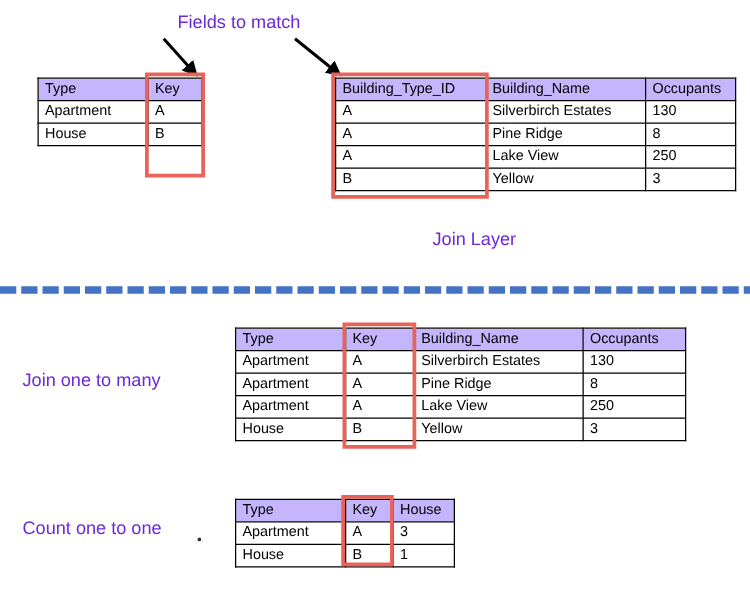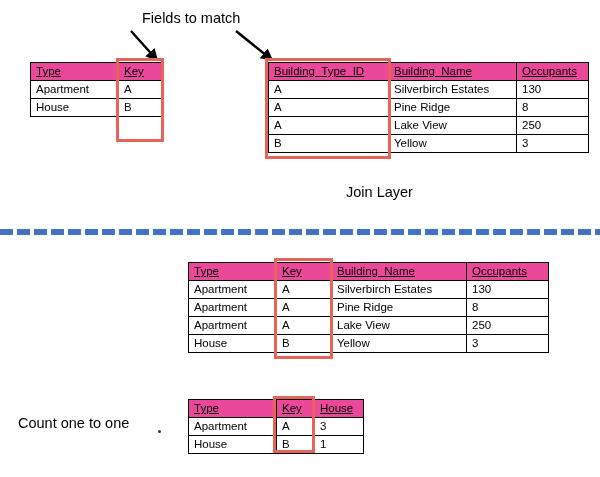--- a/index.html
+++ b/index.html
@@ -36,39 +36,38 @@
     text-align: left;
     padding: 1px 5px;
     height: 17px;
     line-height: 15px;
     white-space: nowrap;
     overflow: hidden;
     box-sizing: border-box;
     font-family: "Liberation Sans", sans-serif;
   }
   .dtable thead th {
-    background: #ec4899;
-    text-decoration: underline;
+    background: #c4b5fd;
   }
 
   
   .highlight-box {
     position: absolute;
     border: 3px solid #e8635a;
     box-sizing: border-box;
     pointer-events: none;
     background: transparent;
   }
 
   
   .label {
     position: absolute;
     font-size: 14px;
     line-height: 17px;
-    color: #000000;
+    color: #6d28d9;
     white-space: nowrap;
     font-family: "Liberation Sans", sans-serif;
   }
   .label.big {
     font-size: 14.5px;
   }
 
   
   .divider {
     position: absolute;
@@ -213,20 +212,21 @@
     <div class="seg" style="left:476px; width:13px;"></div>
     <div class="seg" style="left:493px; width:13px;"></div>
     <div class="seg" style="left:510px; width:13px;"></div>
     <div class="seg" style="left:527px; width:13px;"></div>
     <div class="seg" style="left:544px; width:13px;"></div>
     <div class="seg" style="left:561px; width:13px;"></div>
     <div class="seg" style="left:578px; width:13px;"></div>
     <div class="seg" style="left:595px; width:5px;"></div>
   </div>
 
+  <div class="label big" style="left:18px; top:297px;">Join one to many</div>
 
   <table class="dtable" id="one-to-many-table" style="left:188px; top:262px; width:360px;">
     <colgroup>
         <col style="width:88px">
         <col style="width:55px">
         <col style="width:135px">
         <col style="width:82px">
       </colgroup>
     <thead>
       <tr>

